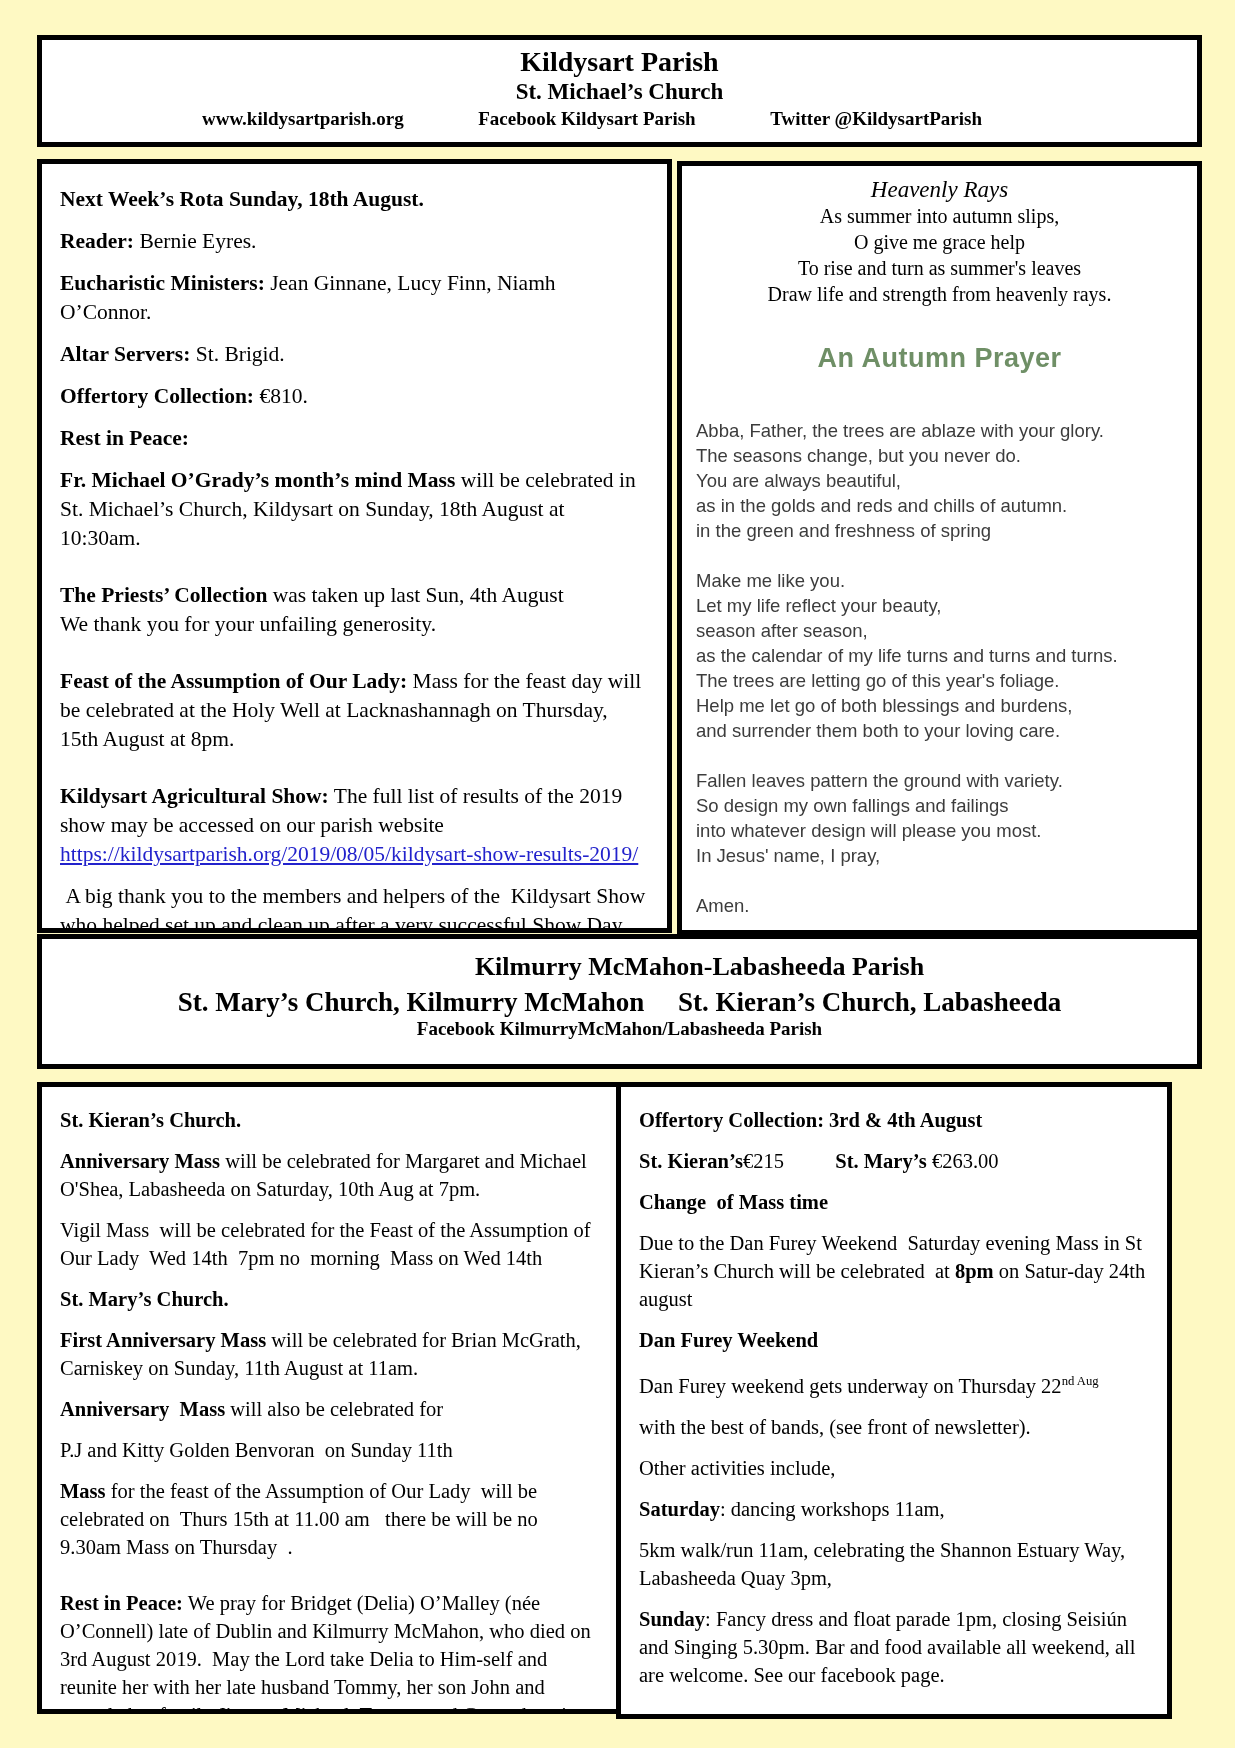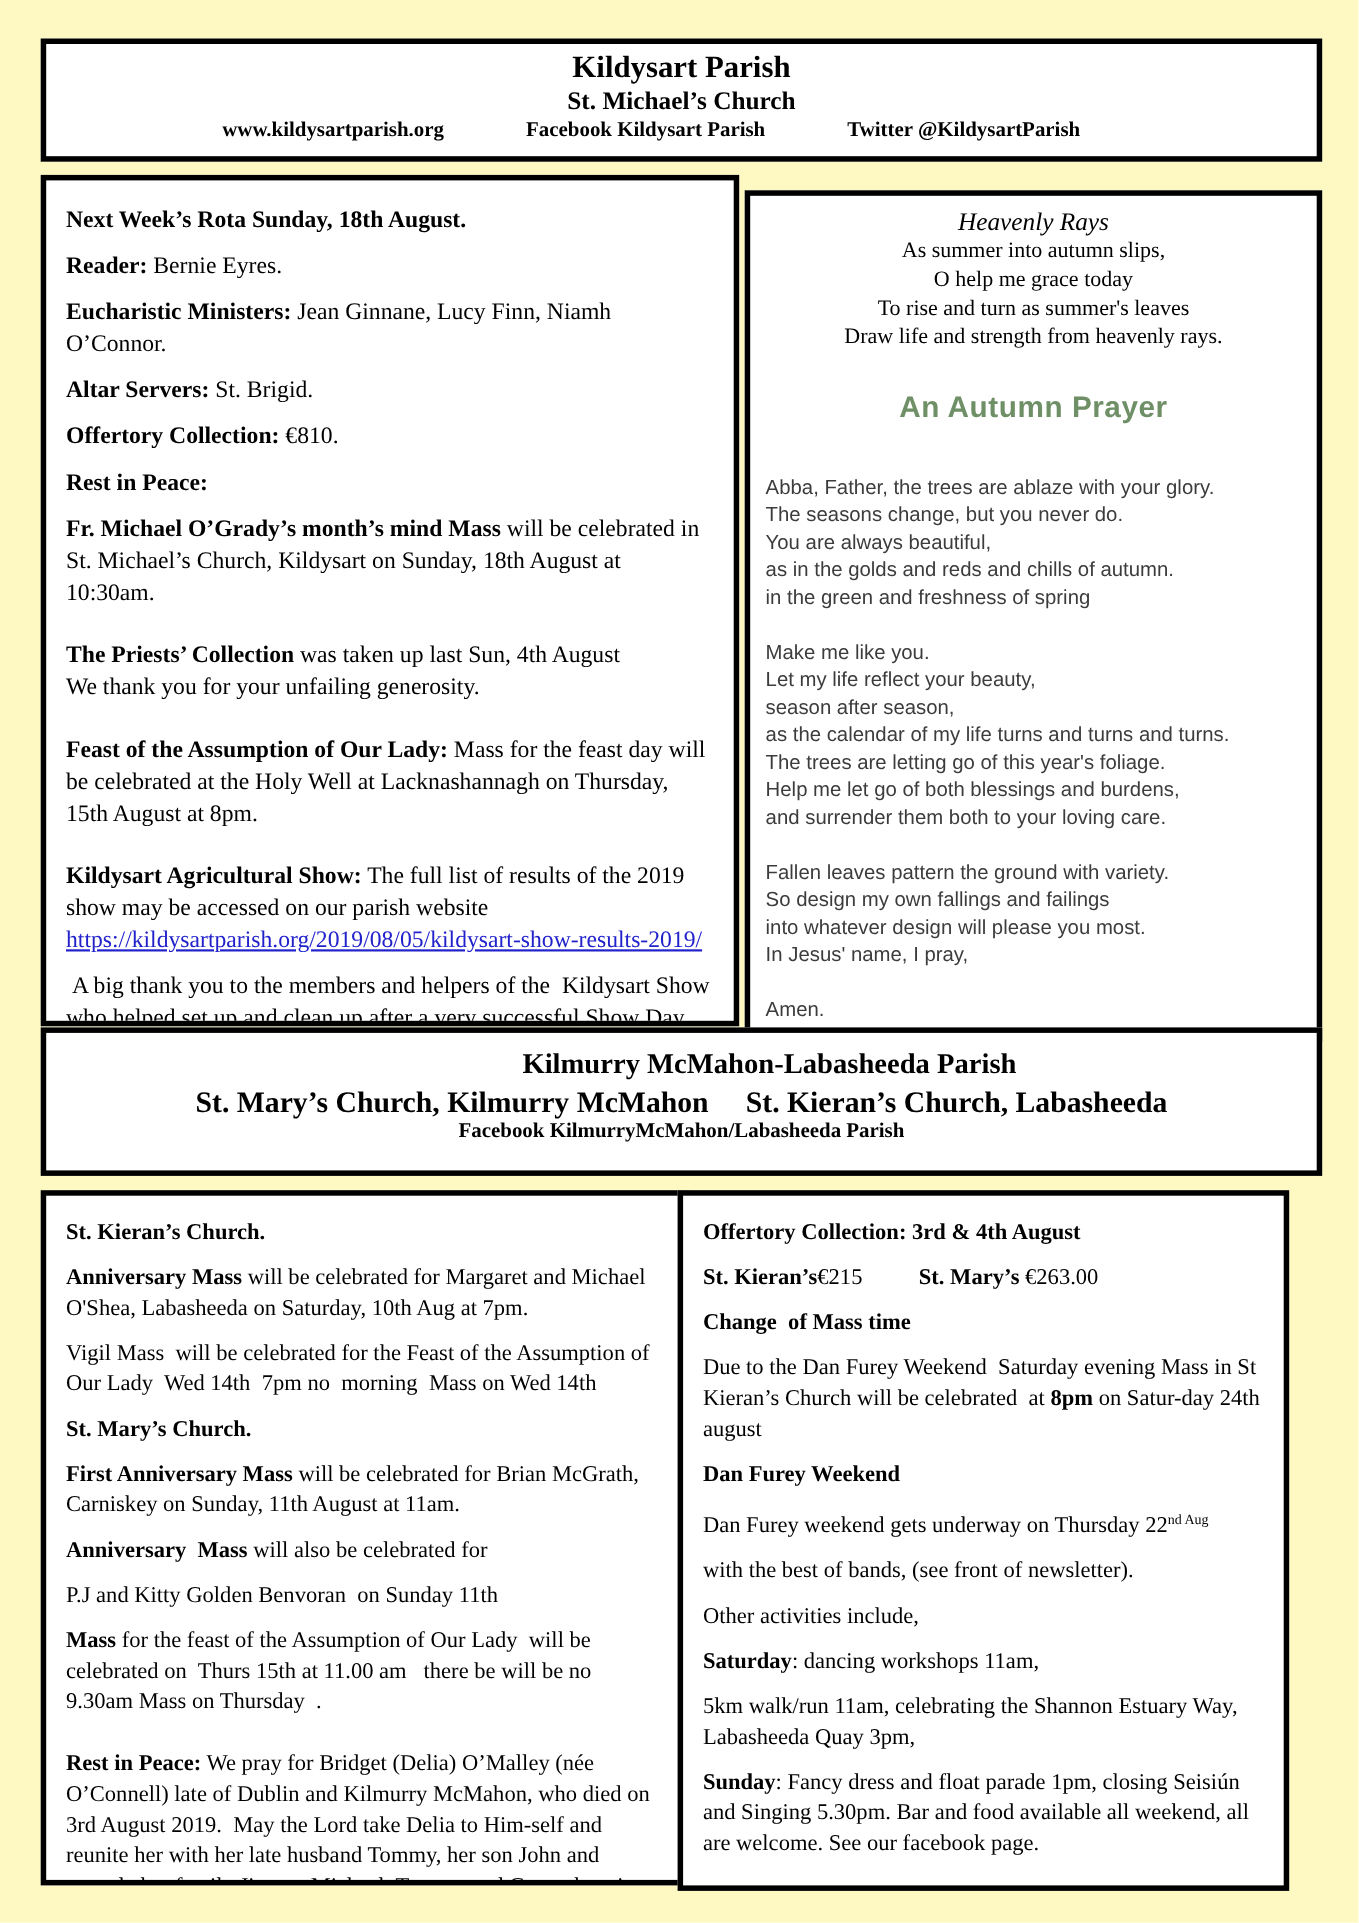--- a/index.html
+++ b/index.html
@@ -8,21 +8,21 @@
   .box{position:absolute;border:5px solid #000;background:#fff;box-sizing:border-box;overflow:hidden;}
 
   
   .hdr{left:37px;top:35px;width:1165px;height:112px;text-align:center;padding-top:6px;}
   .hdr-title{font-size:28px;font-weight:bold;line-height:32px;}
   .hdr-sub{font-size:23px;font-weight:bold;line-height:27px;}
   .hdr-row{display:flex;justify-content:space-between;padding:3px 215px 0 160px;font-size:19px;font-weight:bold;}
 
   
   .kbox{left:37px;top:159px;width:635px;height:774px;padding:8px 8px 8px 5px;font-size:21.5px;line-height:29px;}
-  .pbox{left:677px;top:173px;width:525px;height:774px;padding:10px 12px;}
+  .pbox{left:677px;top:161px;width:525px;height:774px;padding:10px 12px;}
 
   
   .banner{left:37px;top:934px;width:1165px;height:135px;padding-top:12px;}
   .banner-title{font-size:26px;font-weight:bold;text-align:center;margin-left:160px;line-height:32px;}
   .banner-churches{font-size:27px;font-weight:bold;text-align:center;line-height:30px;margin-top:4px;white-space:pre-wrap;}
   .banner-fb{font-size:19px;font-weight:bold;text-align:center;line-height:24px;}
 
   
   .blbox{left:37px;top:1082px;width:590px;height:632px;padding:6px 8px 6px 5px;font-size:20.5px;line-height:28px;}
   .brbox{left:616px;top:1082px;width:556px;height:637px;padding:6px 8px 6px 5px;font-size:20.5px;line-height:28px;}
@@ -69,21 +69,21 @@
       <p class="para gap"><span class="b">The Priests’ Collection</span><span> was taken up last Sun, 4th August</span><br><span>We thank you for your unfailing generosity.</span></p>
       <p class="para gap"><span class="b">Feast of the Assumption of Our Lady:</span><span> Mass for the feast day will be celebrated at the Holy Well at Lacknashannagh on Thursday, 15th August at 8pm.</span></p>
       <p class="para gap"><span class="b">Kildysart Agricultural Show:</span><span> The full list of results of the 2019 show may be accessed on our parish website </span><a href="#" class="doc-link">https://kildysartparish.org/2019/08/05/kildysart-show-results-2019/</a></p>
       <p class="para"><span> A big thank you to the members and helpers of the  Kildysart Show  who helped set up and clean up after a very successful Show Day . Your help and support is appreciated</span></p>
     </div>
 
   <div class="box pbox">
     <div class="poem-title">Heavenly Rays</div>
     <div class="poem">
         <div class="line">As summer into autumn slips,</div>
-        <div class="line">O help me grace today</div>
+        <div class="line">O give me grace help</div>
         <div class="line">To rise and turn as summer's leaves</div>
         <div class="line">Draw life and strength from heavenly rays.</div>
       </div>
     <div class="autumn-title" style="color: rgb(111, 143, 102);">An Autumn Prayer</div>
     <div class="prayer">
         <div class="stanza">
           <div class="line">Abba, Father, the trees are ablaze with your glory.</div>
           <div class="line">The seasons change, but you never do.</div>
           <div class="line">You are always beautiful,</div>
           <div class="line">as in the golds and reds and chills of autumn.</div>

